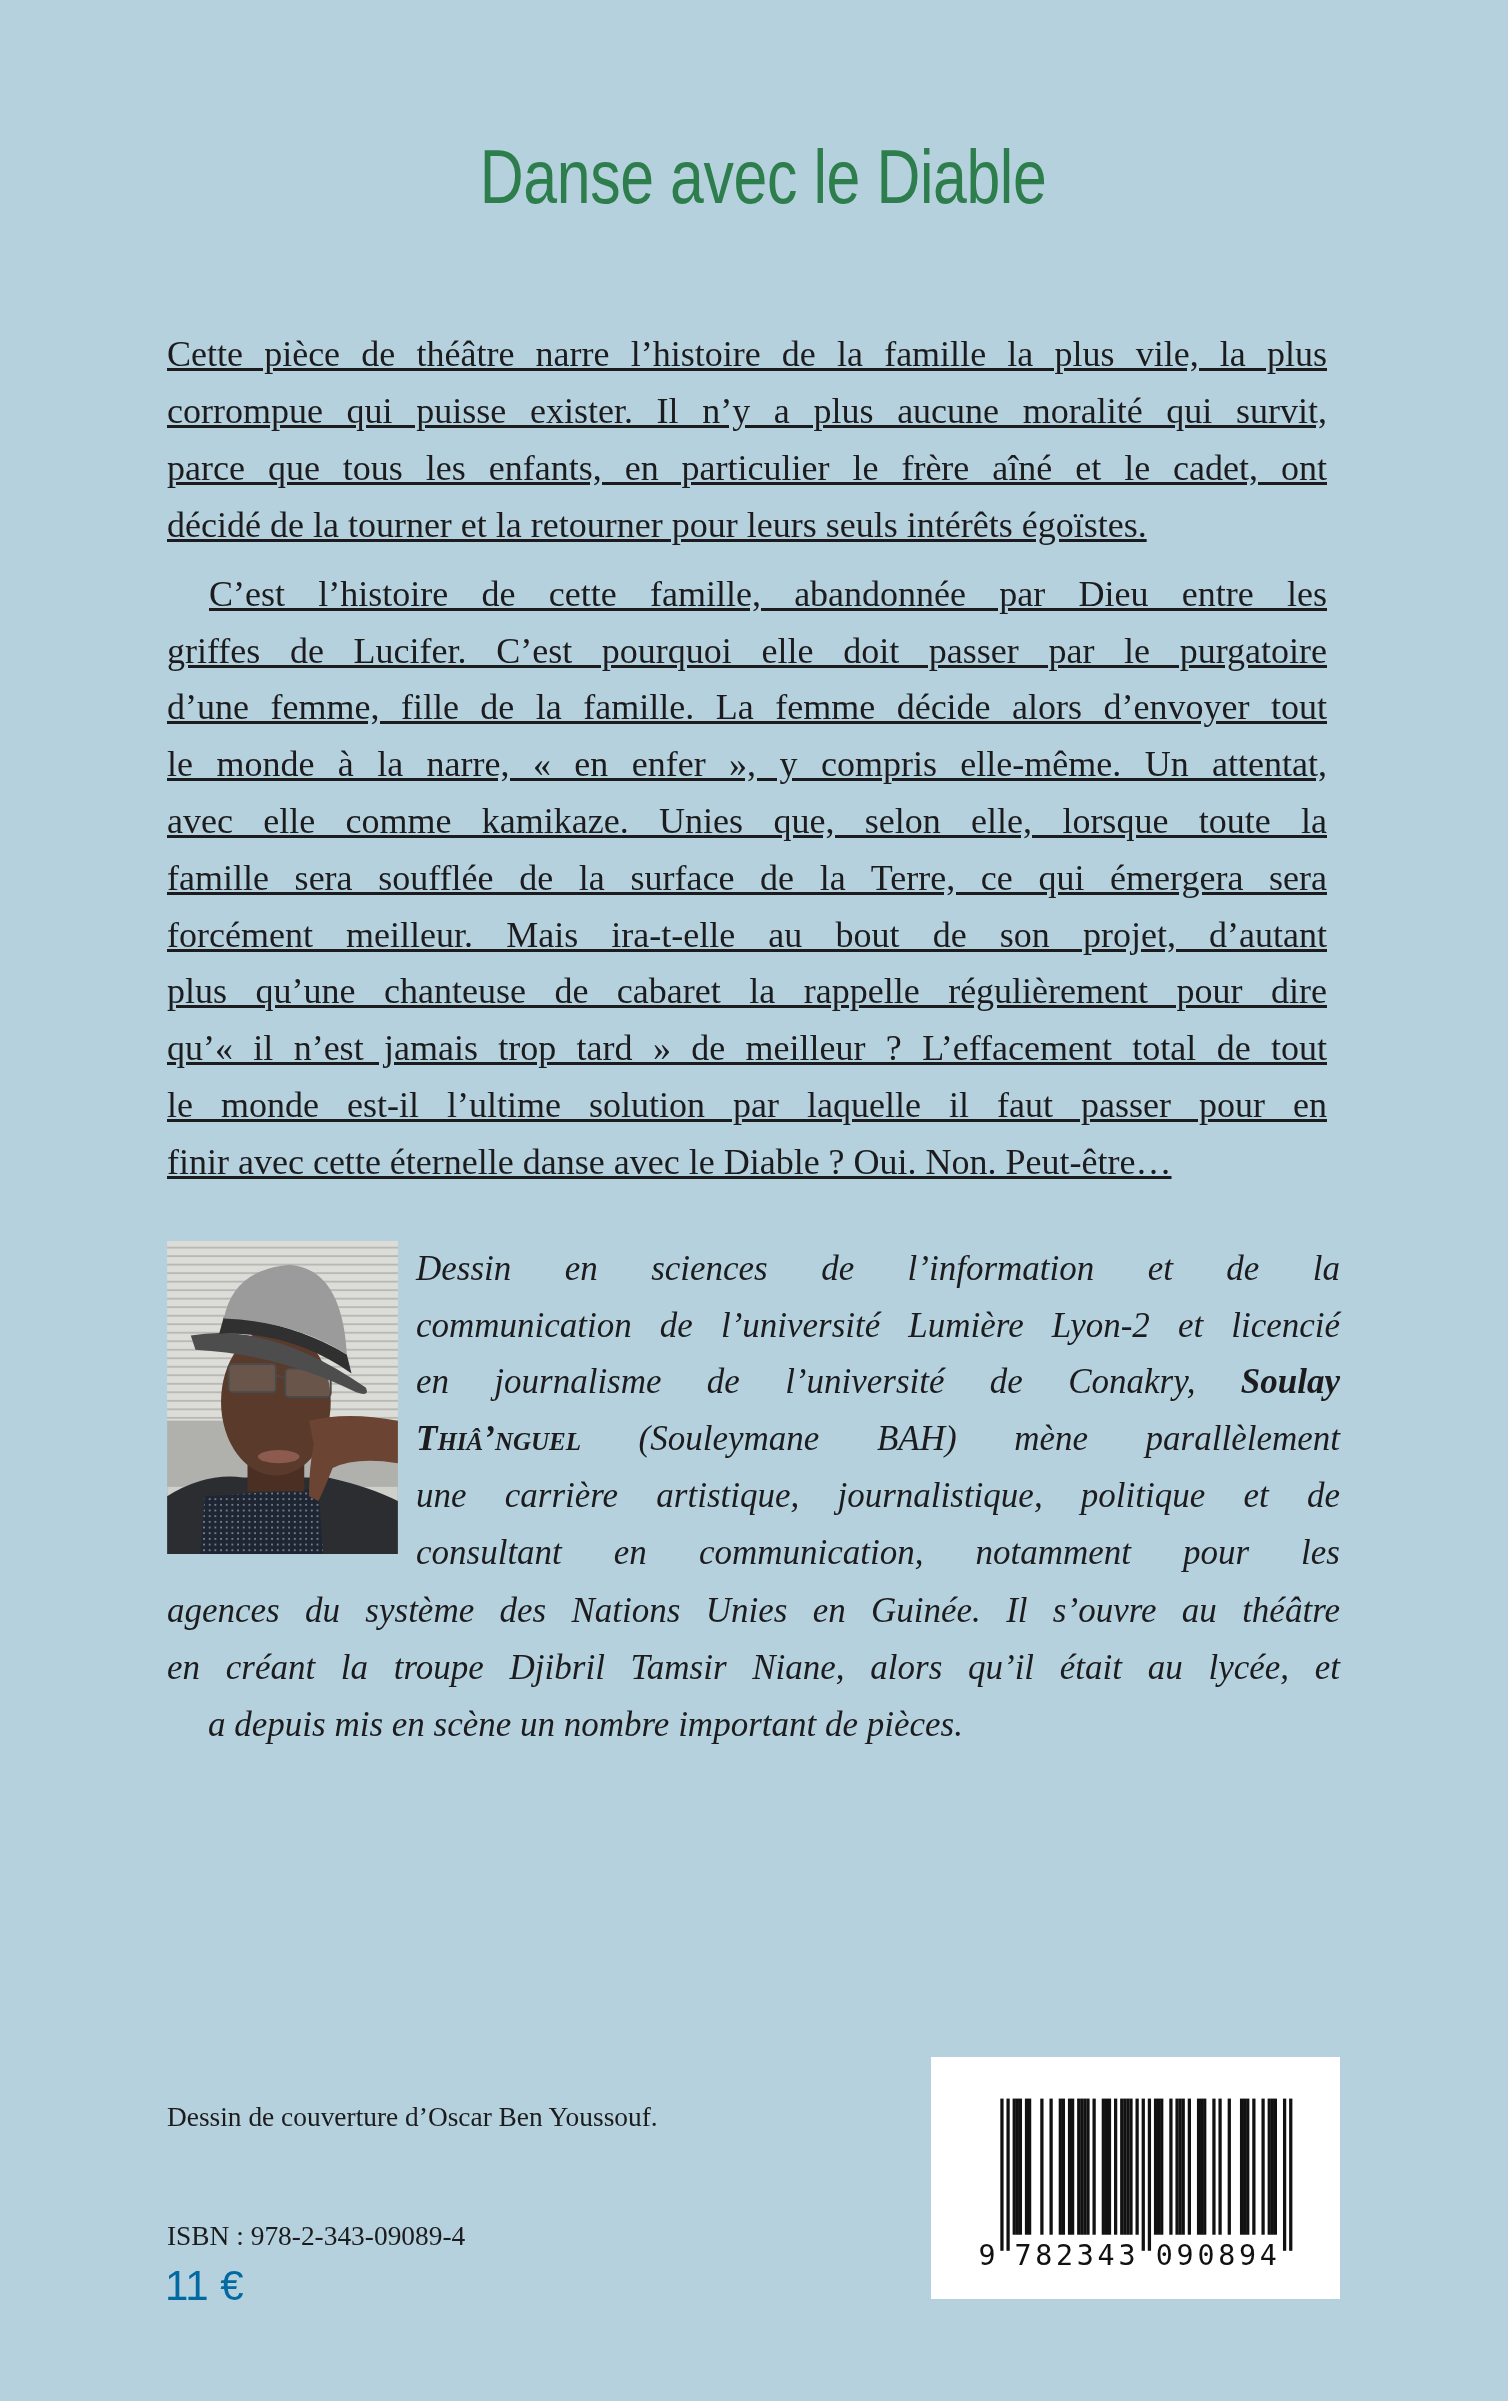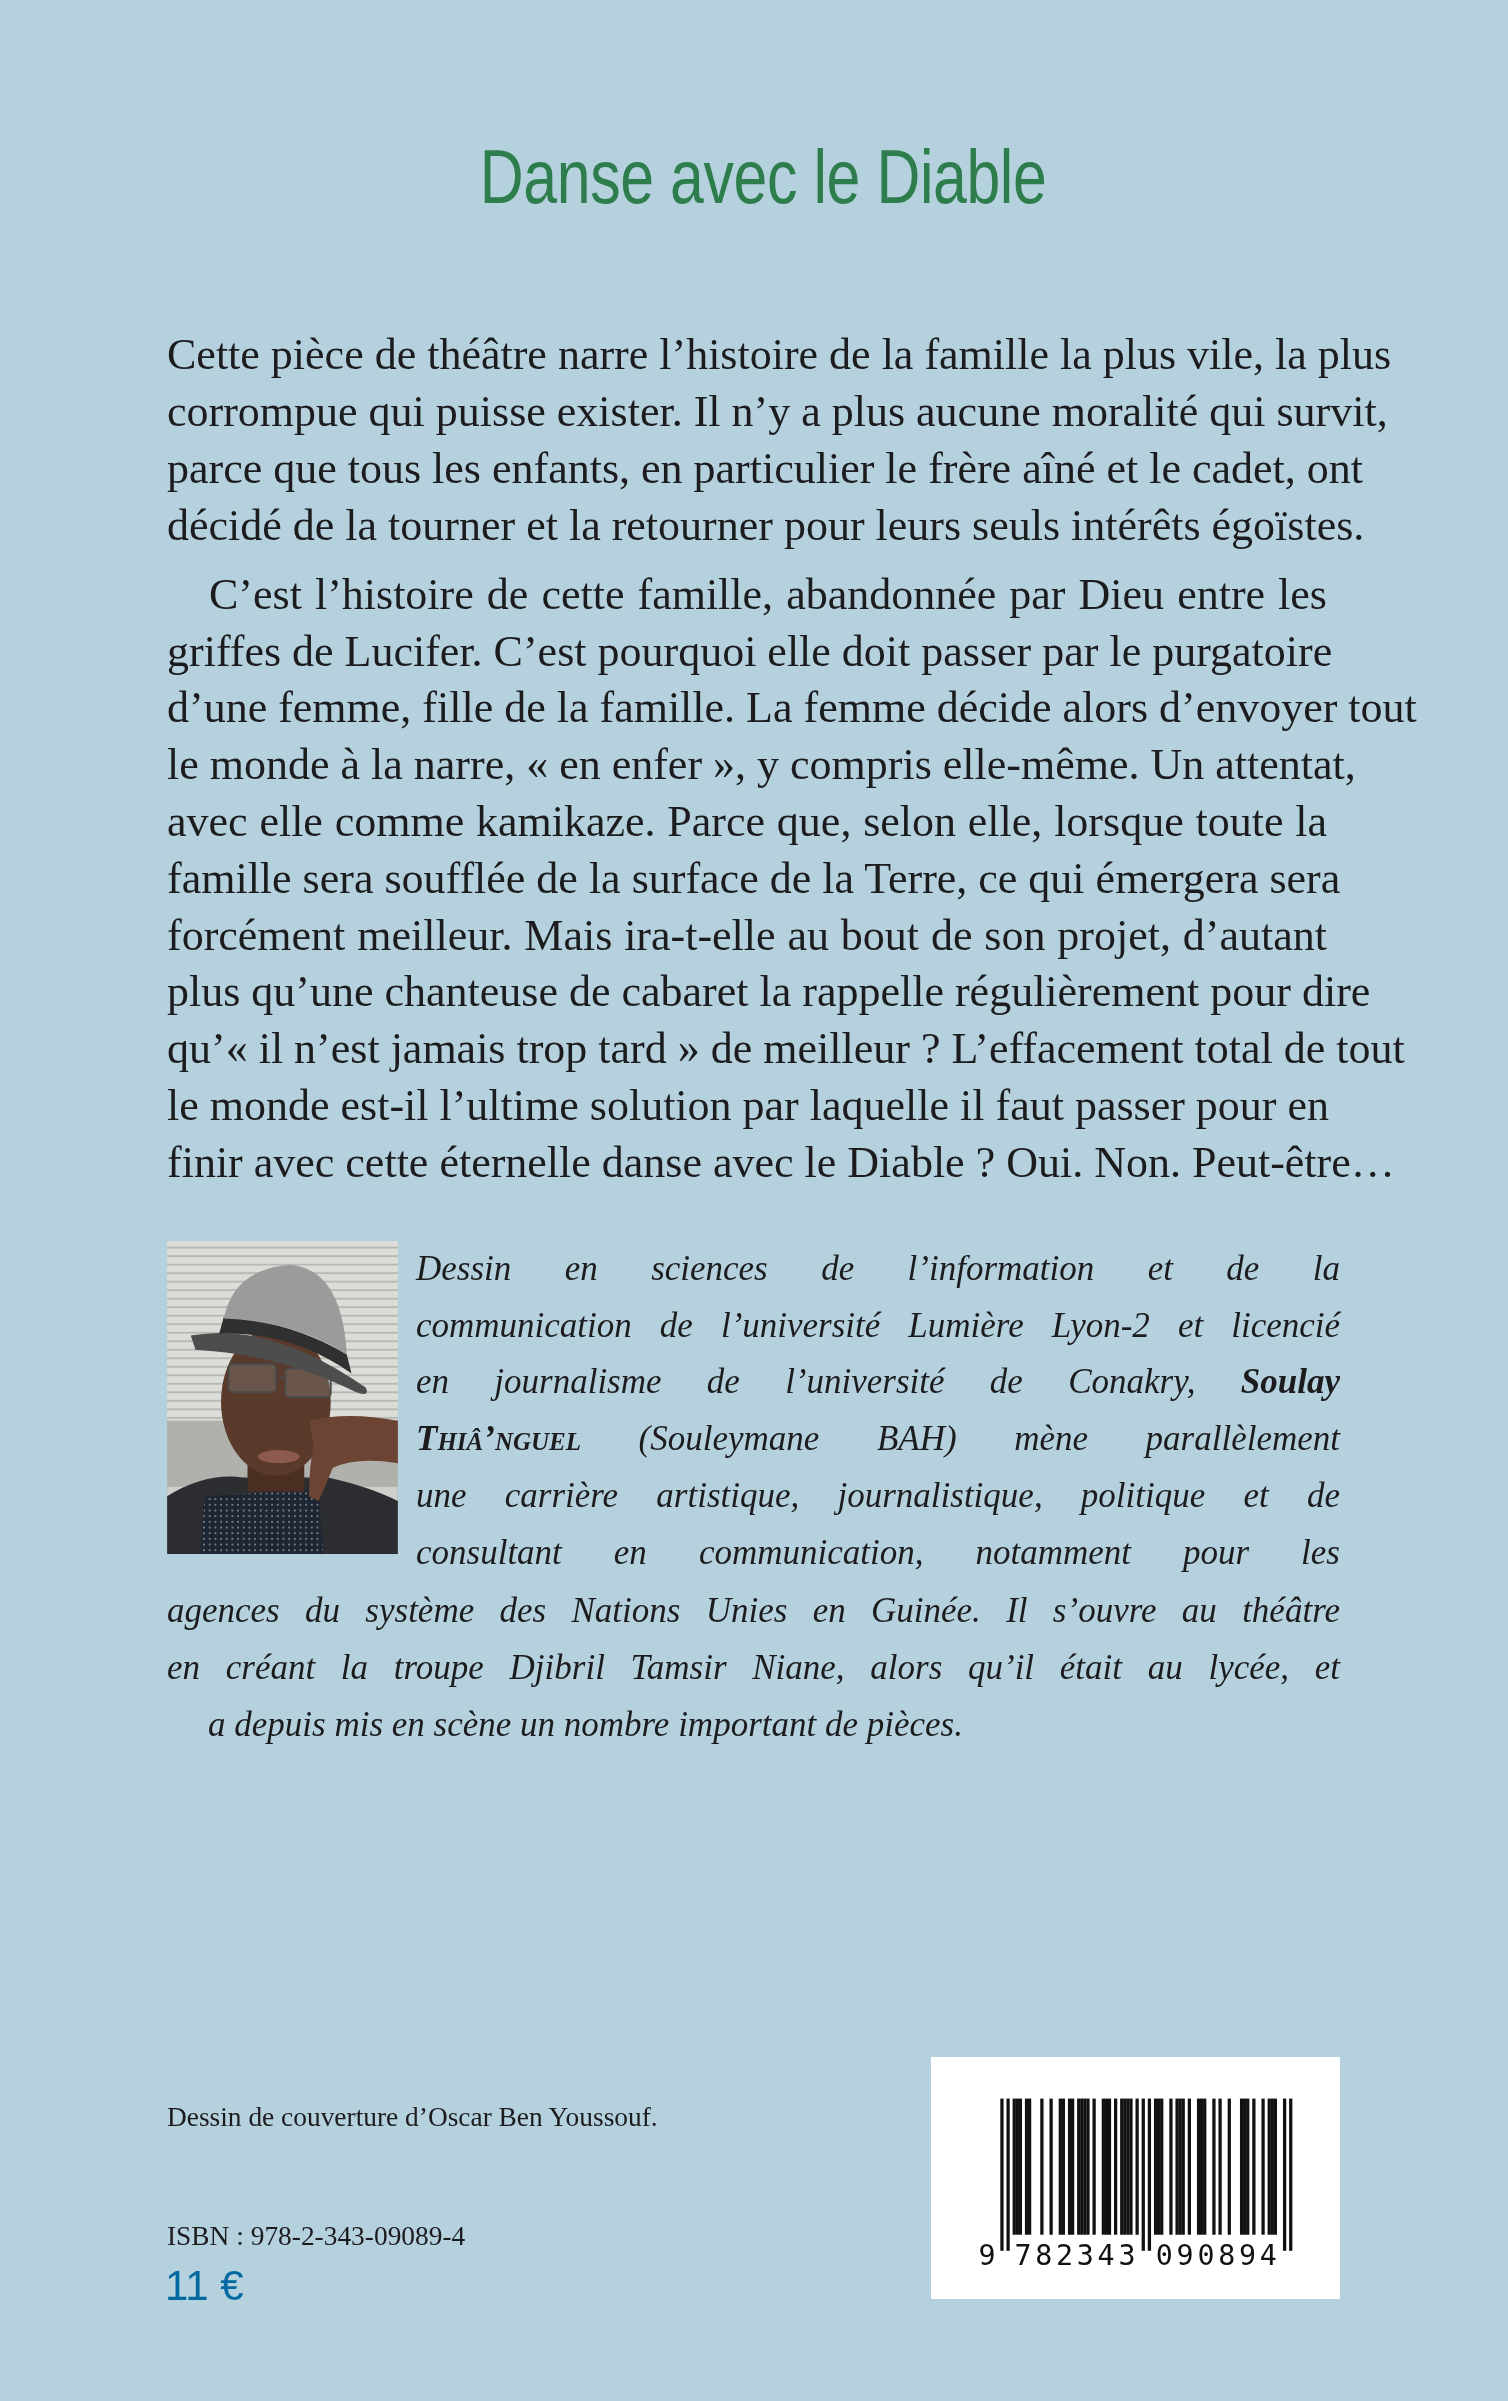--- a/index.html
+++ b/index.html
@@ -21,23 +21,23 @@
     transform: scaleX(0.8);
     transform-origin: center;
     letter-spacing: -0.5px;
     margin-left: 19px;
   }
   .desc {
     position: absolute; left: 167px; width: 1176px; top: 0;
   }
   .line {
     position: absolute; left: 0; right: 16px;
-    font-size: 44px; line-height: 57px; height: 57px;
+    font-size: 36px; line-height: 57px; height: 57px;
     white-space: nowrap;
-    text-align: justify; text-align-last: justify;
+    text-align: justify; text-align-last: justify; text-decoration: underline;
   }
   .line.last { text-align-last: left; }
   .line.indent { padding-left: 42px; }
   .photo {
     position: absolute; left: 167px; top: 1241px; width: 231px; height: 313px;
     overflow: hidden;
     background: linear-gradient(180deg, #d9d9d6 0%, #c9c9c6 40%, #9a9a96 70%, #3a3d44 100%);
   }
   .bio-line {
     position: absolute;
@@ -76,21 +76,21 @@
 <div class="desc">
   <div class="line" style="top:326px">Cette pièce de théâtre narre l’histoire de la famille la plus vile, la plus</div>
   <div class="line" style="top:383px">corrompue qui puisse exister. Il n’y a plus aucune moralité qui survit,</div>
   <div class="line" style="top:440px">parce que tous les enfants, en particulier le frère aîné et le cadet, ont</div>
   <div class="line last" style="top:497px">décidé de la tourner et la retourner pour leurs seuls intérêts égoïstes.</div>
 
   <div class="line indent" style="top:566px">C’est l’histoire de cette famille, abandonnée par Dieu entre les</div>
   <div class="line" style="top:623px">griffes de Lucifer. C’est pourquoi elle doit passer par le purgatoire</div>
   <div class="line" style="top:679px">d’une femme, fille de la famille. La femme décide alors d’envoyer tout</div>
   <div class="line" style="top:736px">le monde à la narre, « en enfer », y compris elle-même. Un attentat,</div>
-  <div class="line" style="top:793px">avec elle comme kamikaze. Parce que, selon elle, lorsque toute la</div>
+  <div class="line" style="top:793px">avec elle comme kamikaze. Unies que, selon elle, lorsque toute la</div>
   <div class="line" style="top:850px">famille sera soufflée de la surface de la Terre, ce qui émergera sera</div>
   <div class="line" style="top:907px">forcément meilleur. Mais ira-t-elle au bout de son projet, d’autant</div>
   <div class="line" style="top:963px">plus qu’une chanteuse de cabaret la rappelle régulièrement pour dire</div>
   <div class="line" style="top:1020px">qu’« il n’est jamais trop tard » de meilleur ? L’effacement total de tout</div>
   <div class="line" style="top:1077px">le monde est-il l’ultime solution par laquelle il faut passer pour en</div>
   <div class="line last" style="top:1134px">finir avec cette éternelle danse avec le Diable ? Oui. Non. Peut-être…</div>
 </div>
 
 <div class="photo">
   <svg width="231" height="313" viewBox="0 0 244 331">

